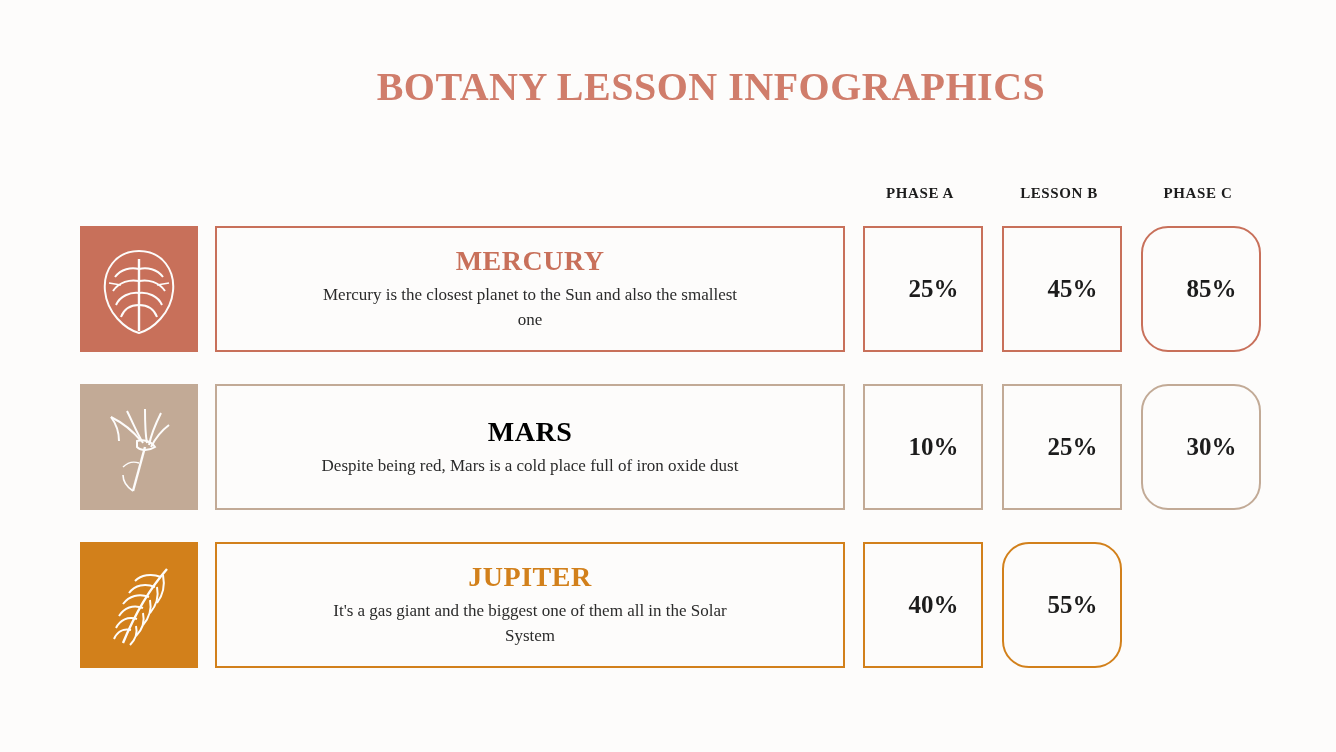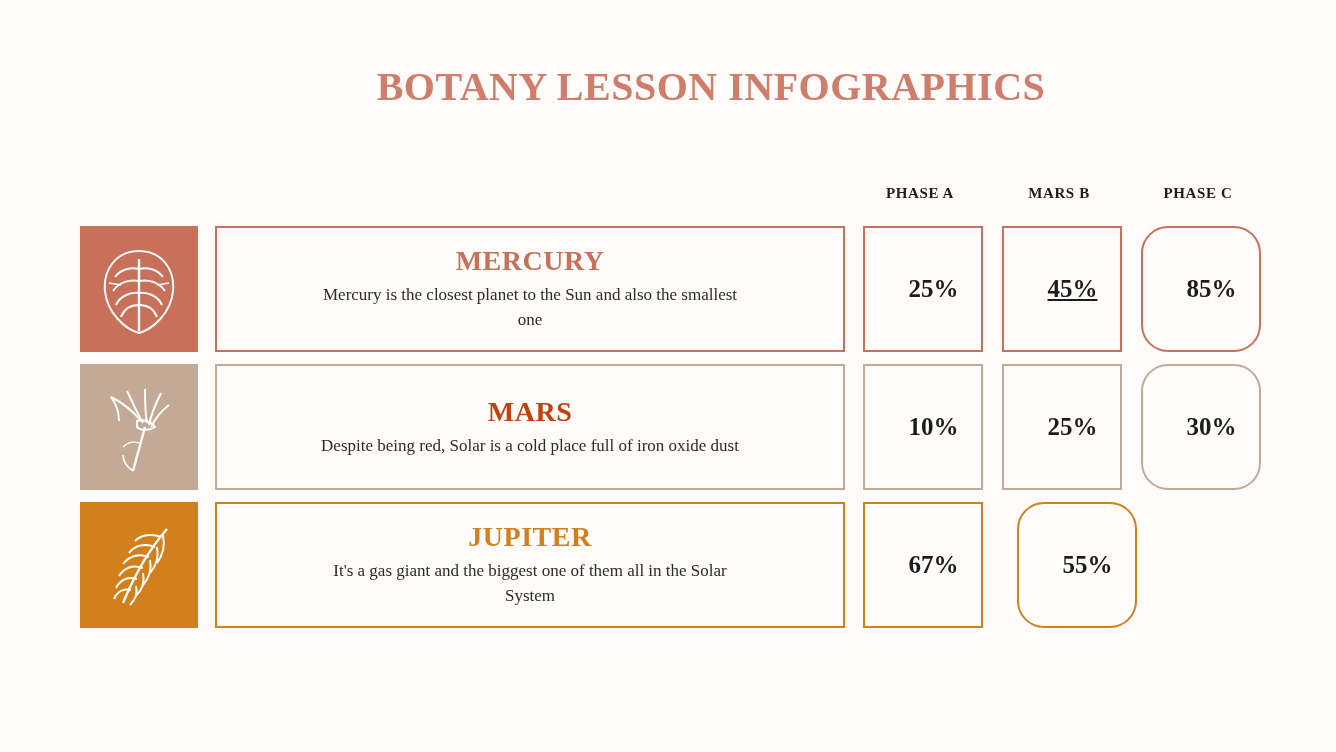--- a/index.html
+++ b/index.html
@@ -57,21 +57,21 @@
   .rows {
     position: absolute;
     top: 226px;
     left: 80px;
     width: 1184px;
   }
   .row {
     display: flex;
     align-items: stretch;
     height: 126px;
-    margin-bottom: 12px;
+    margin-bottom: 32px;
   }
   .row:last-child { margin-bottom: 0; }
 
   .row-icon {
     width: 118px;
     height: 126px;
     flex: none;
     position: relative;
     overflow: hidden;
   }
@@ -134,21 +134,21 @@
 </style>
 </head>
 <body style="background: rgb(253, 252, 251);">
 
 <div class="slide">
 
   <div class="slide-title" style="color: rgb(208, 125, 107);">BOTANY LESSON INFOGRAPHICS</div>
 
   <div class="phase-headers">
     <div class="phase-header">PHASE A</div>
-    <div class="phase-header">MARS B</div>
+    <div class="phase-header">LESSON B</div>
     <div class="phase-header">PHASE C</div>
   </div>
 
   <div class="rows">
 
     <div class="row">
       <div class="row-icon" id="icon-0" style="background: rgb(200, 112, 90);">
         <svg width="92" height="100" viewBox="0 0 92 100" fill="none" stroke="#fdfcfb" stroke-width="2">
           <path d="M46 12 C22 12 10 32 12 52 C14 74 32 90 46 94 C60 90 78 74 80 52 C82 32 70 12 46 12 Z"></path>
           <path d="M46 20 L46 92" stroke-width="2.4"></path>
@@ -163,43 +163,43 @@
           <path d="M16 44 L28 46" stroke-width="1.4"></path>
           <path d="M76 44 L64 46" stroke-width="1.4"></path>
         </svg>
       </div>
       <div class="row-card" id="card-0" style="border-color: rgb(200, 112, 90);">
         <div class="row-name" id="name-0" style="color: rgb(200, 112, 90);">MERCURY</div>
         <div class="row-desc">Mercury is the closest planet to the Sun and also the smallest one</div>
       </div>
       <div class="cells">
         <div class="cell" style="border-color: rgb(200, 112, 90);">25%</div>
-        <div class="cell" style="border-color: rgb(200, 112, 90); text-decoration: underline;">45%</div>
+        <div class="cell" style="border-color: rgb(200, 112, 90);">45%</div>
         <div class="cell" style="border-color: rgb(200, 112, 90);">85%</div>
       </div>
     </div>
 
     <div class="row">
       <div class="row-icon" id="icon-1" style="background: rgb(194, 170, 150);">
         <svg width="92" height="100" viewBox="0 0 92 100" fill="none" stroke="#fdfcfb" stroke-width="2">
           <path d="M18 20 C30 26 40 34 48 44"></path>
           <path d="M18 20 C24 28 26 36 26 44"></path>
           <path d="M34 14 C40 26 44 36 50 46"></path>
           <path d="M52 12 C52 26 52 36 54 46"></path>
           <path d="M68 16 C62 28 58 38 56 48"></path>
           <path d="M76 28 C68 34 62 42 58 50"></path>
           <path d="M44 44 C50 42 58 44 62 50 C56 54 48 54 44 50 Z"></path>
           <path d="M52 50 L40 94" stroke-width="2.4"></path>
           <path d="M40 94 C34 90 30 84 30 78" stroke-width="1.6"></path>
           <path d="M46 66 C40 64 34 66 30 70" stroke-width="1.4"></path>
         </svg>
       </div>
       <div class="row-card" id="card-1" style="border-color: rgb(194, 170, 150);">
-        <div class="row-name" id="name-1" style="color: #c2410c;">MARS</div>
-        <div class="row-desc">Despite being red, Solar is a cold place full of iron oxide dust</div>
+        <div class="row-name" id="name-1" style="color: #000000;">MARS</div>
+        <div class="row-desc">Despite being red, Mars is a cold place full of iron oxide dust</div>
       </div>
       <div class="cells">
         <div class="cell" style="border-color: rgb(194, 170, 150);">10%</div>
         <div class="cell" style="border-color: rgb(194, 170, 150);">25%</div>
         <div class="cell" style="border-color: rgb(194, 170, 150);">30%</div>
       </div>
     </div>
 
     <div class="row">
       <div class="row-icon" id="icon-2" style="background: rgb(210, 128, 27);">
@@ -216,19 +216,19 @@
           <path d="M57 45 C59 55 56 63 50 70"></path>
           <path d="M50 58 C52 67 49 75 43 81"></path>
           <path d="M43 71 C45 79 42 85 37 90"></path>
         </svg>
       </div>
       <div class="row-card" id="card-2" style="border-color: rgb(210, 128, 27);">
         <div class="row-name" id="name-2" style="color: rgb(210, 128, 27);">JUPITER</div>
         <div class="row-desc">It's a gas giant and the biggest one of them all in the Solar System</div>
       </div>
       <div class="cells">
-        <div class="cell" style="border-color: rgb(210, 128, 27);">67%</div>
-        <div class="cell" style="border-color: rgb(210, 128, 27); margin-left: 15px;">55%</div>
+        <div class="cell" style="border-color: rgb(210, 128, 27);">40%</div>
+        <div class="cell" style="border-color: rgb(210, 128, 27);">55%</div>
       </div>
     </div>
 
   </div>
 </div>
 
 </body></html>

